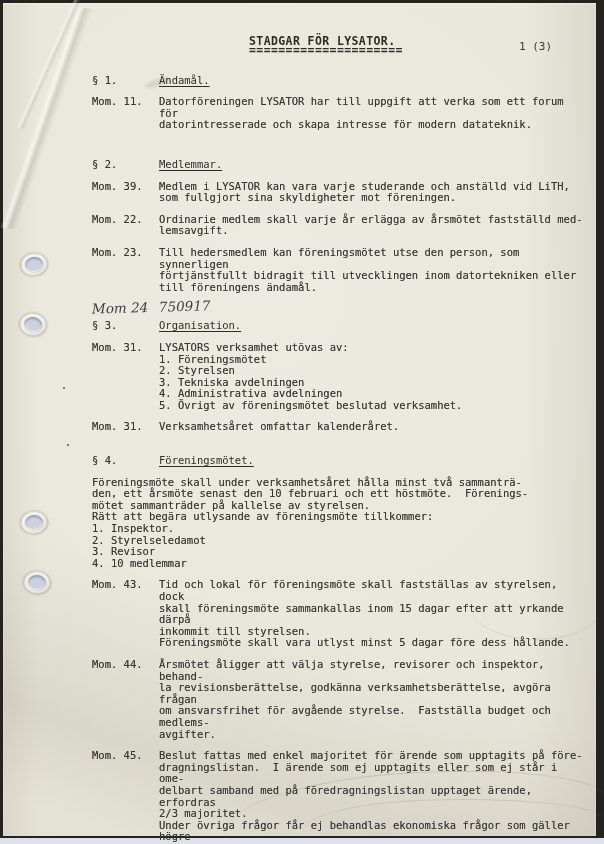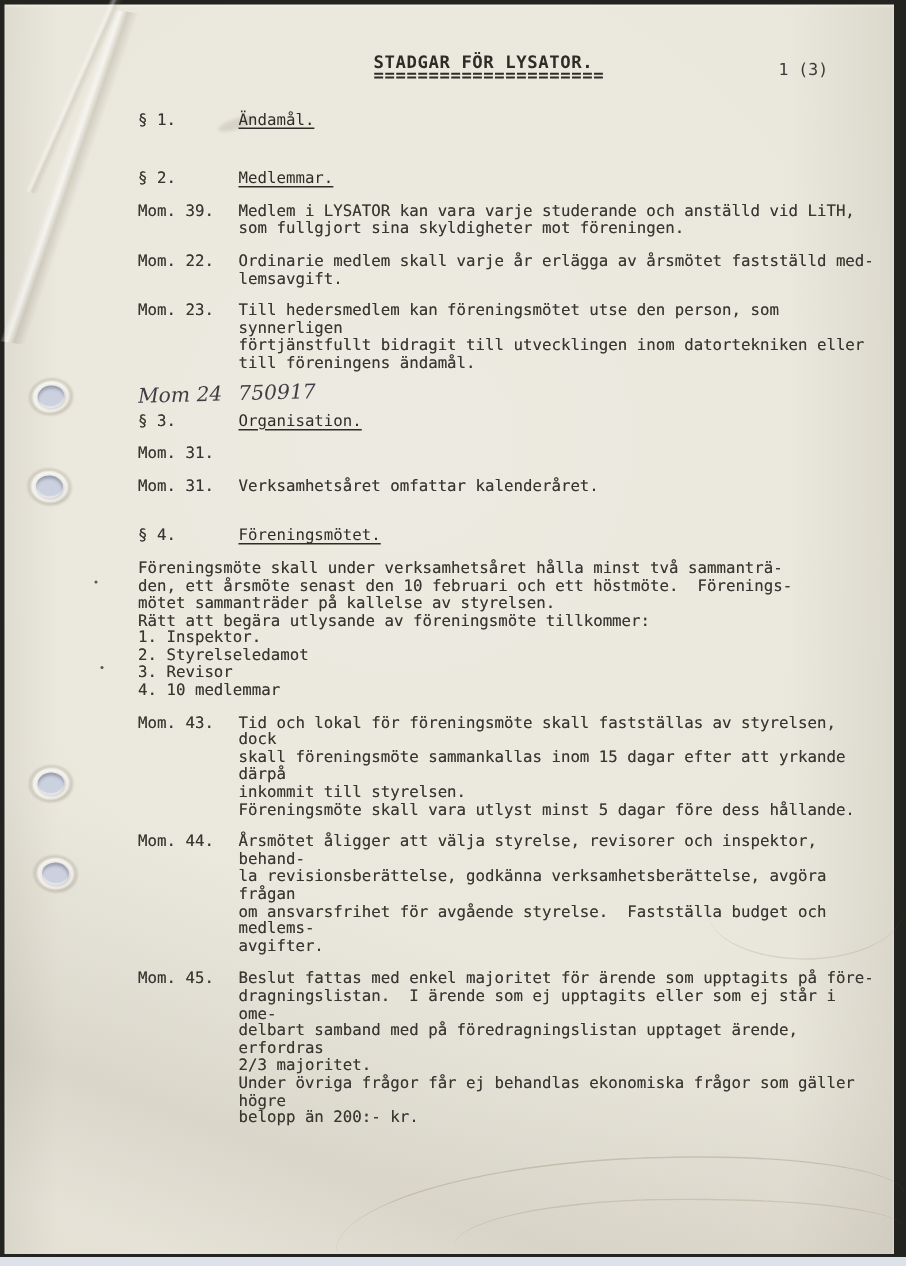--- a/index.html
+++ b/index.html
@@ -100,20 +100,25 @@
       <div class="title-wrap">
         <div class="doc-title">STADGAR FÖR LYSATOR.</div>
         <div class="doc-underline">=====================</div>
       </div>
 
       <div class="sec sec-1">
         <div class="row heading-row">
           <div class="lbl">§ 1.</div>
           <div class="heading-txt">Ändamål.</div>
         </div>
+        <div class="row">
+          <div class="lbl">Mom. 11.</div>
+          <div class="txt">Datorföreningen LYSATOR har till uppgift att verka som ett forum för
+datorintresserade och skapa intresse för modern datateknik.</div>
+        </div>
       </div>
 
       <div class="sec">
         <div class="row heading-row">
           <div class="lbl">§ 2.</div>
           <div class="heading-txt">Medlemmar.</div>
         </div>
         <div class="row">
           <div class="lbl">Mom. 39.</div>
           <div class="txt">Medlem i LYSATOR kan vara varje studerande och anställd vid LiTH,
@@ -137,20 +142,26 @@
         <div class="hn-value">750917</div>
       </div>
 
       <div class="sec sec-3">
         <div class="row heading-row">
           <div class="lbl">§ 3.</div>
           <div class="heading-txt">Organisation.</div>
         </div>
         <div class="row">
           <div class="lbl">Mom. 31.</div>
+          <div class="txt">LYSATORS verksamhet utövas av:
+1. Föreningsmötet
+2. Styrelsen
+3. Tekniska avdelningen
+4. Administrativa avdelningen
+5. Övrigt av föreningsmötet beslutad verksamhet.</div>
         </div>
         <div class="row">
           <div class="lbl">Mom. 31.</div>
           <div class="txt">Verksamhetsåret omfattar kalenderåret.</div>
         </div>
       </div>
 
       <div class="sec sec-4">
         <div class="row heading-row">
           <div class="lbl">§ 4.</div>

